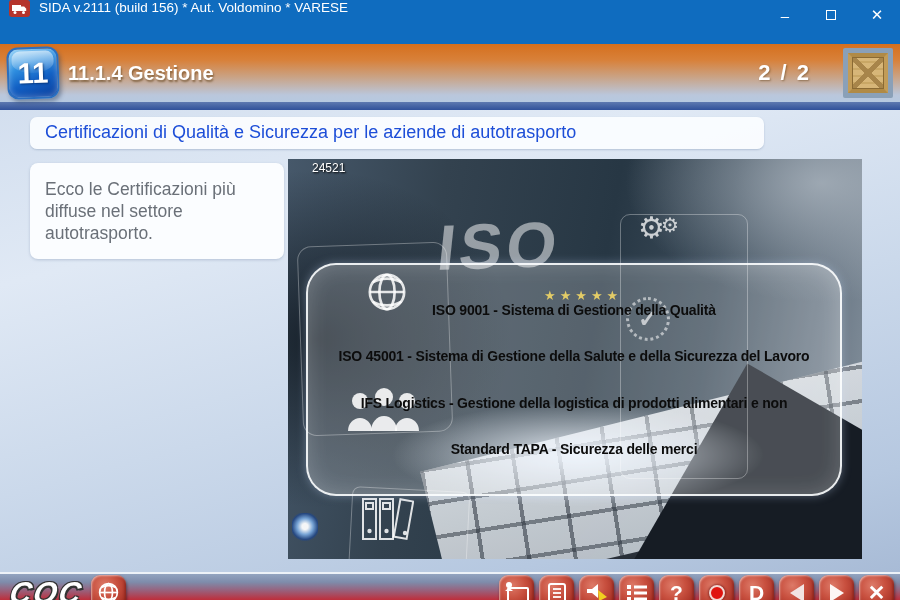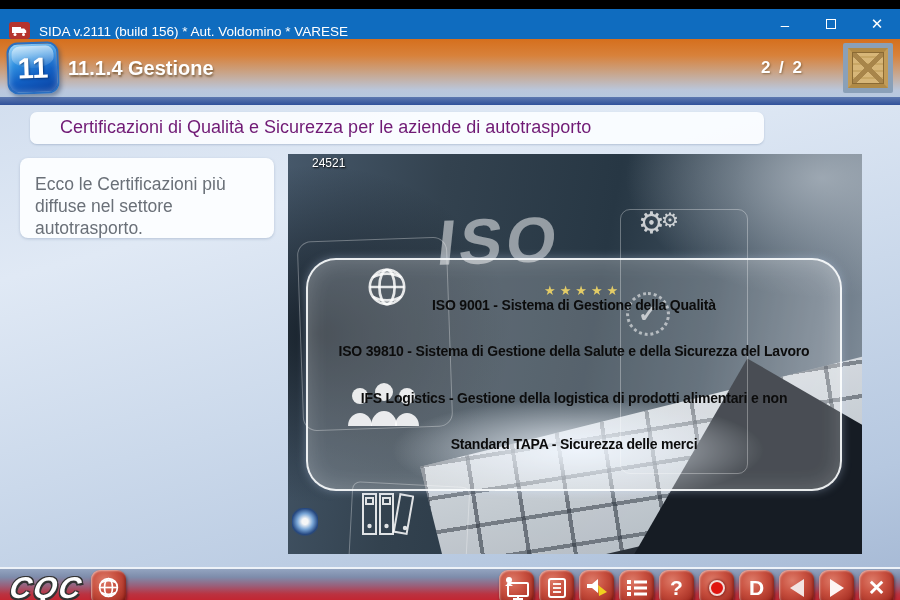--- a/index.html
+++ b/index.html
@@ -1,62 +1,62 @@
 <!DOCTYPE html>
 <html><head>
 <meta charset="utf-8">
 <style>
   * { margin:0; padding:0; box-sizing:border-box; }
   html,body { width:900px; height:600px; overflow:hidden; }
   body { font-family:"Liberation Sans", sans-serif; background:#000; }
   .window { width:900px; height:600px; position:relative; background:#c7daed; }
 
   
-  .titlebar { height:30px; background:#0f6cbf; display:flex; align-items:flex-end;margin-top:9px; }
+  .titlebar { height:44px; background:#0f6cbf; display:flex; align-items:flex-start; }
   .app-icon { width:21px; height:17px; margin-left:9px; background:#b5342c; border-radius:3px;
               display:flex; align-items:center; justify-content:center; flex:none; }
   .tb-title { color:#fff; font-size:13.5px; margin-left:9px; flex:1; white-space:nowrap; }
   .tb-btn { width:46px; height:30px; display:flex; align-items:center; justify-content:center;
             color:#fff; font-size:15px; cursor:pointer; }
   .tb-max-box { width:10px; height:10px; border:1px solid #fff; display:block; }
 
   
   .header { height:58px; position:relative;
     background:linear-gradient(180deg,#d56f1d 0%,#d8813a 28%,#c9a488 58%,#bac7dc 88%,#b6c9e0 100%); }
   .badge { position:absolute; left:7px; top:3px; width:52px; height:52px; border-radius:11px;
     background:linear-gradient(160deg,#8ed0f7 0%,#2f8fe0 35%,#1260c4 62%,#0a3f9e 100%);
     border:2px solid #2a6fc0; box-shadow:2px 3px 4px rgba(40,60,90,.45), inset 0 0 6px rgba(255,255,255,.35);
     color:#fff; font-size:29px; font-weight:bold; display:flex; align-items:center; justify-content:center;
     transform:rotate(-2deg); overflow:hidden; }
   .badge::before { content:""; position:absolute; left:3px; right:3px; top:2px; height:45%;
     background:linear-gradient(rgba(255,255,255,.6),rgba(255,255,255,.05)); border-radius:8px 8px 50% 50%; }
   .badge span { position:relative; text-shadow:1px 1px 2px rgba(0,30,80,.6); }
   .h-title { position:absolute; left:68px; top:50%; transform:translateY(-50%);
     color:#fff; font-weight:bold; font-size:20px; text-shadow:1px 2px 2px rgba(90,60,20,.6); }
-  .h-page { position:absolute; right:96px; top:50%; transform:translateY(-50%);
-    color:#fff; font-weight:bold; font-size:17px; letter-spacing:2px; text-shadow:1px 1px 2px rgba(90,60,20,.5); }
+  .h-page { position:absolute; right:89px; top:50%; transform:translateY(-50%);
+    color:#fff; font-weight:bold; font-size:22px; letter-spacing:2px; text-shadow:1px 1px 2px rgba(90,60,20,.5); }
   .crate { position:absolute; right:7px; top:4px; width:50px; height:50px; background:#8aa0b8;
     display:flex; align-items:center; justify-content:center; border-radius:2px; }
   .crate-box { width:40px; height:40px;
     background:
       linear-gradient(45deg, transparent 44%, #a8854a 44% 56%, transparent 56%),
       linear-gradient(135deg, transparent 44%, #a8854a 44% 56%, transparent 56%),
       repeating-linear-gradient(0deg,#d7b678 0 5px,#c9a765 5px 7px);
     border:4px solid #c29c58; border-top-color:#b08a46; border-bottom-color:#b08a46;
     box-shadow:inset 0 0 0 1px #8a6a34; }
 
   .strip { height:8px; background:linear-gradient(180deg,#5d79b0,#30519a); }
 
   
   .content { position:relative; height:462px; overflow:hidden;
     background:linear-gradient(165deg,#d3dfef 0%,#e0e9f5 25%,#cbd9eb 55%,#b6c8e0 85%,#a8bbd6 100%); }
   .banner { position:absolute; left:30px; top:7px; width:734px; height:32px;
     background:rgba(251,253,255,.93); border-radius:7px; box-shadow:0 1px 2px rgba(120,140,170,.4);
-    color:#701a75; font-size:18px; line-height:31px; padding-left:30px; white-space:nowrap; }
-  .desc { position:absolute; left:20px; top:53px; width:254px; height:80px; background:#fbfdff;
+    color:#1d4ed8; font-size:18px; line-height:31px; padding-left:15px; white-space:nowrap; }
+  .desc { position:absolute; left:30px; top:53px; width:254px; height:96px; background:#fbfdff;
     border-radius:8px; box-shadow:0 1px 3px rgba(120,140,170,.4);
     color:#6a7078; font-size:17.5px; line-height:1.27; padding:15px 14px 0 15px; }
 
   
   .slide { position:absolute; left:288px; top:49px; width:574px; height:400px; overflow:hidden;
     background:linear-gradient(100deg,#46586a 0%,#33424f 25%,#273744 52%,#3c4c5a 70%,#6a7886 88%,#8b97a2 100%); }
   .ph-shade { position:absolute; inset:0;
     background:radial-gradient(ellipse 300px 260px at 5% 45%, rgba(14,22,30,.8), transparent 65%); }
   .ph-light { position:absolute; inset:0;
     background:radial-gradient(ellipse 280px 170px at 93% 6%, rgba(168,178,188,.85), transparent 70%); }
@@ -218,21 +218,21 @@
         <circle cx="26.5" cy="38" r="2.2" fill="rgba(255,255,255,.85)"></circle>
         <circle cx="45" cy="40" r="2.2" fill="rgba(255,255,255,.85)"></circle>
       </svg>
 
       <div class="mini-logo"></div>
 
       <div class="code">24521</div>
 
       <div class="cpanel">
         <div class="cert">ISO 9001 - Sistema di Gestione della Qualità</div>
-        <div class="cert">ISO 39810 - Sistema di Gestione della Salute e della Sicurezza del Lavoro</div>
+        <div class="cert">ISO 45001 - Sistema di Gestione della Salute e della Sicurezza del Lavoro</div>
         <div class="cert">IFS Logistics - Gestione della logistica di prodotti alimentari e non</div>
         <div class="cert">Standard TAPA - Sicurezza delle merci</div>
       </div>
     </div>
   </div>
 
   <div class="toolbar">
     <div class="cqc">CQC</div>
 
     <button class="tbtn globe-btn">

